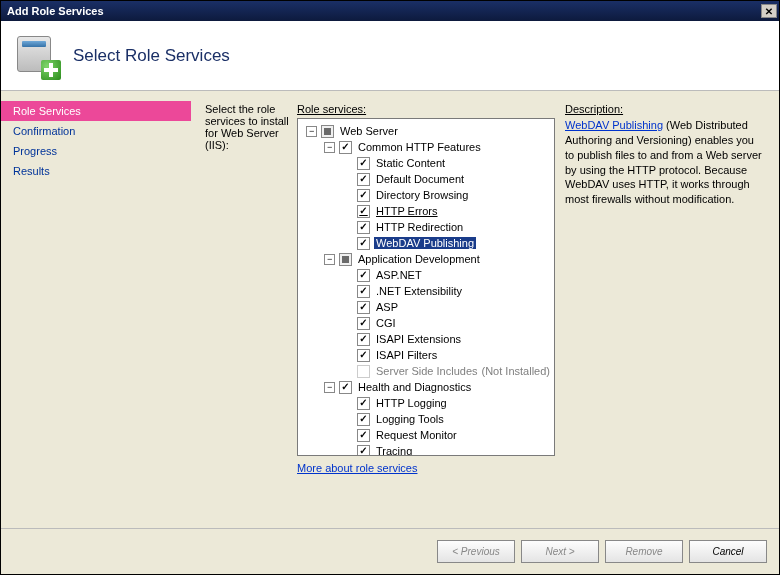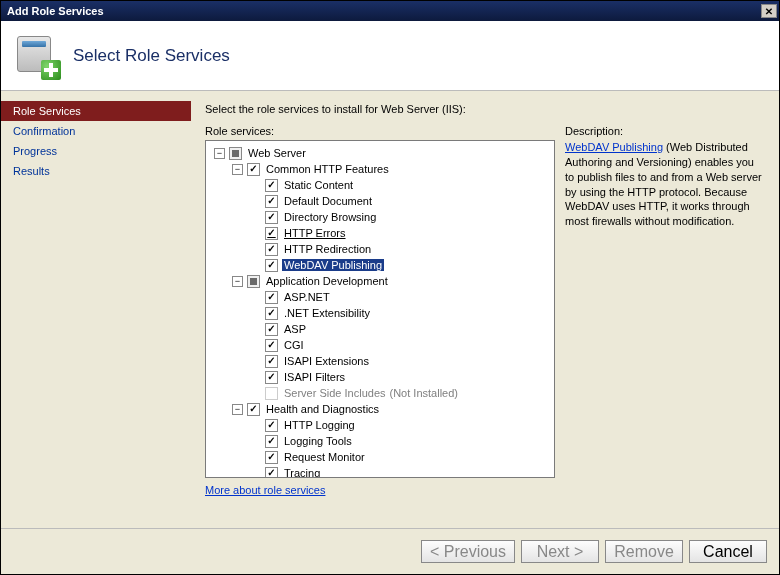--- a/index.html
+++ b/index.html
@@ -87,40 +87,40 @@
     padding: 10px 0 0 0;
     background: #ece9d8;
   }
   .sidebar-item {
     padding: 4px 12px;
     color: #003399;
     cursor: default;
     font-size: 11px;
   }
   .sidebar-item.selected {
-    background: #7f1d1d;
+    background: #ec4899;
     color: #fff;
   }
   .main {
     flex: 1;
     padding: 12px 14px 0 14px;
     background: #ece9d8;
     display: flex;
-    flex-direction: column;
+    flex-direction: row;
   }
   .intro { margin-bottom: 10px; }
   .columns {
     display: flex;
     gap: 10px;
     flex: 1;
     min-height: 0;
   }
   .tree-col { flex: 1; display:flex; flex-direction:column; min-width:0;}
   .desc-col { width: 200px; }
-  .col-label { margin-bottom: 3px; }
+  .col-label { margin-bottom: 3px; text-decoration: underline; }
   .treebox {
     background: #fff;
     border: 1px solid #7a7a7a;
     height: 338px;
     overflow-y: scroll;
     padding: 4px 2px;
     position:relative;
   }
   .node {
     display: flex;
@@ -167,24 +167,25 @@
     justify-content: flex-end;
     align-items: center;
     padding-right: 12px;
     gap: 6px;
   }
   .btn {
     min-width: 78px;
     height: 23px;
     border: 1px solid #888;
     background: linear-gradient(#fdfdfd,#e4e4e4);
-    font-size: 16px;
+    font-size: 10px;
     font-family: inherit;
     cursor: default;
     padding: 0 8px;
+    font-style: italic;
   }
   .btn:disabled { color:#888; }
   ::-webkit-scrollbar { width:16px; }
   ::-webkit-scrollbar-track { background:#e8e8e8; border-left:1px solid #ccc;}
   ::-webkit-scrollbar-thumb { background:#c8c8c8; border:1px solid #999;}
 </style>
 </head>
 <body>
 
 <div class="titlebar">

